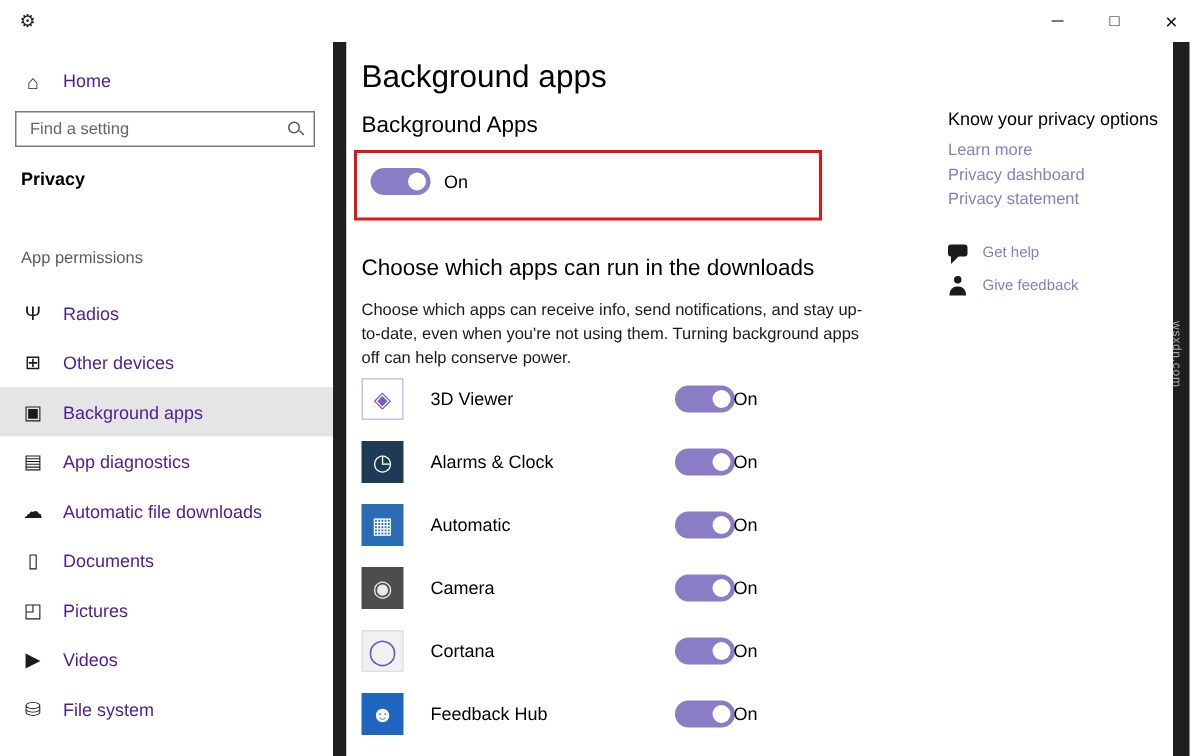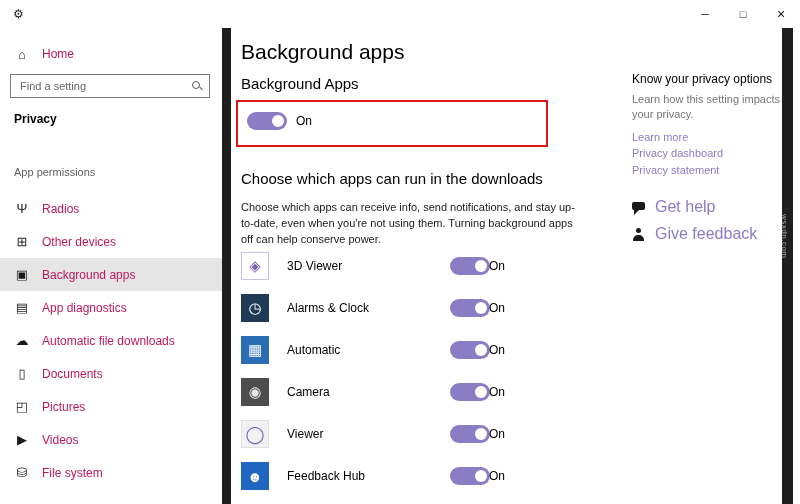--- a/index.html
+++ b/index.html
@@ -16,21 +16,21 @@
   .app-title { font-size:11px; color:#000;margin-top:45px; }
   .win-controls { position:absolute; right:0; top:0; height:28px; display:flex; }
   .win-btn { width:38px; height:28px; display:flex; align-items:center; justify-content:center; font-size:11px; color:#111; cursor:default; }
   .win-btn.close { font-size:14px; }
 
   
   .sidebar { position:absolute; top:28px; left:0; width:222px; bottom:0; background:#fff; }
   .home-row { position:absolute; top:10px; left:0; width:222px; height:32px; display:flex; align-items:center; padding-left:14px; }
   .home-row .nav-icon { margin-right:0; }
   .nav-icon { width:16px; display:inline-flex; justify-content:center; font-size:13px; color:#1a1a1a; flex:0 0 16px; }
-  .nav-label { font-size:12px; color:#be185d; margin-left:12px; white-space:nowrap; }
+  .nav-label { font-size:12px; color:#4c1d95; margin-left:12px; white-space:nowrap; }
   .search-wrap { position:absolute; top:46px; left:10px; width:200px; height:24px; }
   .search-input { width:100%; height:100%; border:1px solid #7a7a7a; background:#fff; font-family:"Liberation Sans",sans-serif; font-size:11px; padding:0 24px 0 9px; outline:none; color:#333; }
   .search-input::placeholder { color:#666; }
   .mag { position:absolute; right:7px; top:7px; width:11px; height:11px; }
   .mag::before { content:""; position:absolute; left:0; top:0; width:6px; height:6px; border:1.2px solid #555; border-radius:50%; }
   .mag::after { content:""; position:absolute; left:7px; top:7px; width:4px; height:1.4px; background:#555; transform:rotate(45deg); }
   .privacy-title { position:absolute; top:84px; left:14px; font-size:12px; font-weight:bold; color:#000; }
   .group-label { position:absolute; top:138px; left:14px; font-size:11px; color:#5d5d5d;text-align:center; }
   .nav-list { position:absolute; top:164px; left:0; width:222px; }
   .nav-item { height:33px; display:flex; align-items:center; padding-left:14px; cursor:default; }
@@ -66,21 +66,21 @@
   .ic-cortana { background:#f1f1f4; color:#6a5bb8; border:1px solid #e0e0e0; font-size:17px; }
   .ic-feedback { background:#1f66c0; color:#fff; }
 
   
   .right-panel { position:absolute; left:618px; top:72px; width:162px;margin-left:14px; }
   .rp-title { font-size:12px; color:#000; margin-bottom:6px; }
   .rp-desc { font-size:11px; color:#767676; line-height:1.4; width:158px; margin-bottom:6px; }
   .rp-link { display:block; font-size:11px; color:var(--link,#8a7cc5); line-height:1.5; text-decoration:none; cursor:default; }
   .help-row { display:flex; align-items:center; gap:10px; margin-top:20px; }
   .help-row + .help-row { margin-top:9px; }
-  .help-link { font-size:16px; color:var(--link,#8a7cc5); }
+  .help-link { font-size:10px; color:var(--link,#8a7cc5); }
   .bubble-icon { position:relative; width:13px; height:13px; flex:0 0 13px; }
   .bubble-icon::before { content:""; position:absolute; left:0; top:1px; width:13px; height:8px; background:#1a1a1a; border-radius:2px; }
   .bubble-icon::after { content:""; position:absolute; left:2px; top:8px; border:3px solid transparent; border-top-color:#1a1a1a; border-left-color:#1a1a1a; }
   .person-icon { position:relative; width:13px; height:13px; flex:0 0 13px; }
   .person-icon::before { content:""; position:absolute; top:0; left:4px; width:5px; height:5px; border-radius:50%; background:#1a1a1a; }
   .person-icon::after { content:""; position:absolute; bottom:0; left:1px; width:11px; height:6px; border-radius:5px 5px 0 0; background:#1a1a1a; }
 </style>
 </head>
 <body>
 
@@ -192,36 +192,35 @@
       <span class="app-state">On</span>
     </div>
     <div class="app-row">
       <span class="app-icon ic-camera">◉</span>
       <span class="app-name">Camera</span>
       <div class="toggle app-toggle"></div>
       <span class="app-state">On</span>
     </div>
     <div class="app-row">
       <span class="app-icon ic-cortana">◯</span>
-      <span class="app-name">Viewer</span>
+      <span class="app-name">Cortana</span>
       <div class="toggle app-toggle"></div>
       <span class="app-state">On</span>
     </div>
     <div class="app-row">
       <span class="app-icon ic-feedback">☻</span>
       <span class="app-name">Feedback Hub</span>
       <div class="toggle app-toggle"></div>
       <span class="app-state">On</span>
     </div>
   </div>
 </div>
 
 <div class="right-panel">
   <div class="rp-title">Know your privacy options</div>
-  <div class="rp-desc">Learn how this setting impacts your privacy.</div>
   <a class="rp-link">Learn more</a>
   <a class="rp-link">Privacy dashboard</a>
   <a class="rp-link">Privacy statement</a>
 
   <div class="help-row">
     <span class="bubble-icon"></span>
     <span class="help-link">Get help</span>
   </div>
   <div class="help-row">
     <span class="person-icon"></span>

